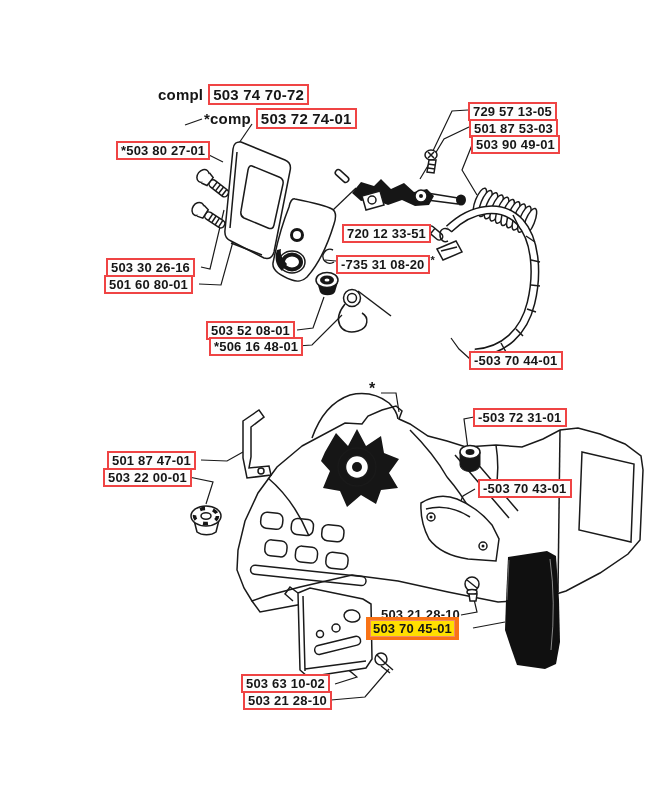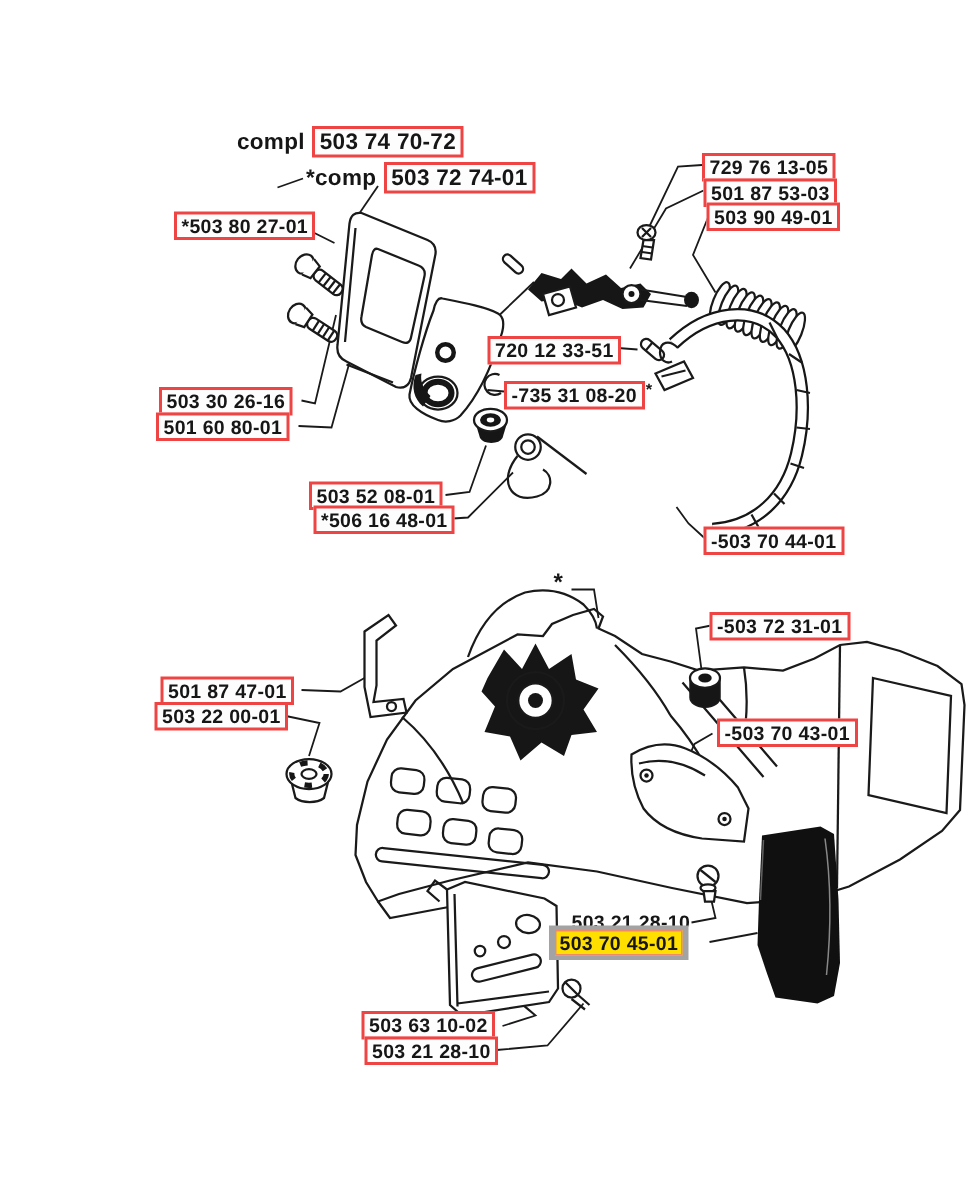--- a/index.html
+++ b/index.html
@@ -5,21 +5,21 @@
   html,body{margin:0;padding:0;background:#fff;}
   #page{position:relative;width:652px;height:800px;background:#ffffff;overflow:hidden;
         font-family:"Liberation Sans",sans-serif;}
   #art{position:absolute;left:0;top:0;}
   .lbl{position:absolute;font-weight:bold;font-size:13px;color:#161616;white-space:nowrap;
        letter-spacing:.2px;line-height:15px;}
   .lbl.lg{font-size:15px;line-height:17px;}
   .pre{margin-right:5px;margin-top:35px;}
   .bx{display:inline-block;border:2px solid #ef4444;background:#fdfdfd;padding:0 3px;}
   .suf{font-size:11px;vertical-align:5px;margin-left:1px;}
-  .ylo{display:inline-block;background:#a3a3a3;padding:3px 4px;}
+  .ylo{display:inline-block;background:#f97316;padding:3px 4px;}
   .yli{display:inline-block;border:1.5px solid #ee8a6a;background:#ffdf00;padding:0 2px;}
   .pre:empty,.suf:empty,.lead:empty{display:none;}
   .ast{font-size:16px;}
   svg .w{fill:#ffffff;stroke:#1a1a1a;stroke-width:1.5;}
   svg .s{fill:none;stroke:#1a1a1a;stroke-width:1.5;}
   svg .ld{fill:none;stroke:#1a1a1a;stroke-width:1.2;}
 </style>
 </head>
 <body>
 
@@ -253,29 +253,29 @@
   <div class="lbl lg" style="left:158px;top:84px">
     <span class="pre">compl</span><span class="bx"><span>503 74 70-72</span></span>
   </div>
   <div class="lbl lg" style="left:204px;top:108px">
     <span class="pre">*comp</span><span class="bx"><span>503 72 74-01</span></span>
   </div>
   <div class="lbl" style="left:116px;top:141px">
     <span class="bx"><span>*503 80 27-01</span></span>
   </div>
   <div class="lbl" style="left:468px;top:102px">
-    <span class="bx"><span>729 76 13-05</span></span>
+    <span class="bx"><span>729 57 13-05</span></span>
   </div>
   <div class="lbl" style="left:469px;top:119px">
     <span class="bx"><span>501 87 53-03</span></span>
   </div>
   <div class="lbl" style="left:471px;top:135px">
     <span class="bx"><span>503 90 49-01</span></span>
   </div>
-  <div class="lbl" style="left:325px;top:224px">
+  <div class="lbl" style="left:342px;top:224px">
     <span class="bx"><span>720 12 33-51</span></span>
   </div>
   <div class="lbl" style="left:336px;top:253px">
     <span class="bx"><span class="lead">-</span><span>735 31 08-20</span></span><span class="suf">*</span>
   </div>
   <div class="lbl" style="left:106px;top:258px">
     <span class="bx"><span>503 30 26-16</span></span>
   </div>
   <div class="lbl" style="left:104px;top:275px">
     <span class="bx"><span>501 60 80-01</span></span>

